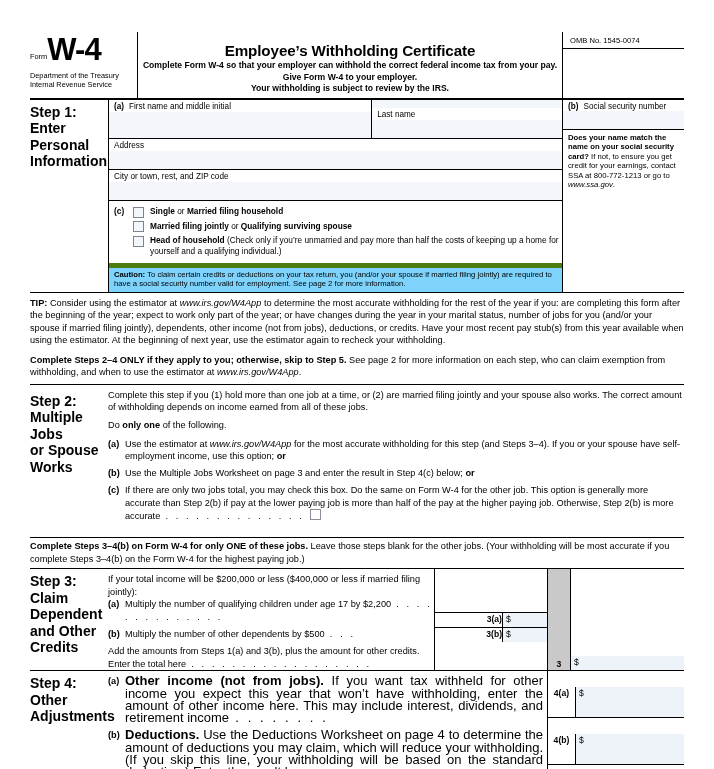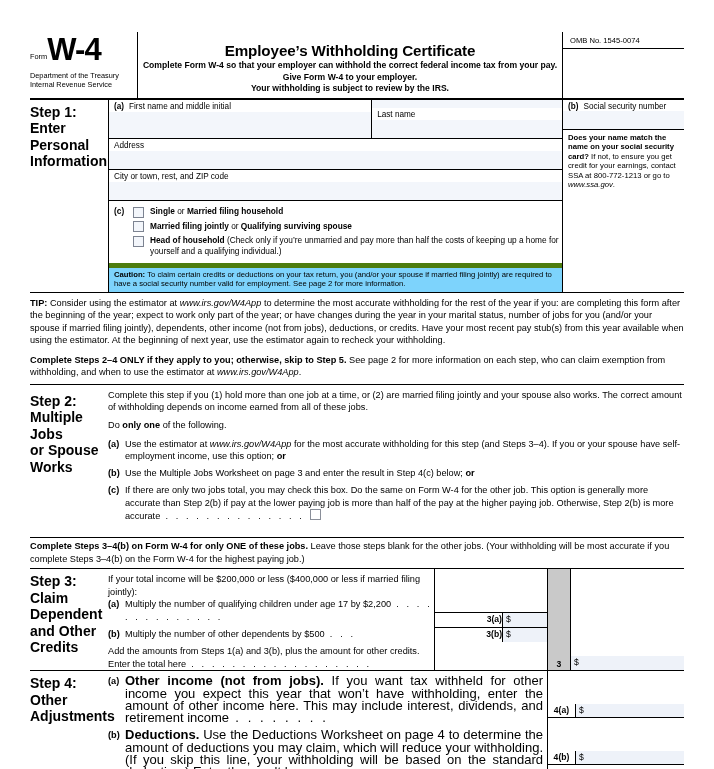--- a/index.html
+++ b/index.html
@@ -308,24 +308,23 @@
   .s4-cell {
     flex: 1 1 auto;
     display: flex;
     flex-direction: column;
     justify-content: flex-end;
     border-bottom: 1px solid #000;
   }
   .s4-cell:last-child { border-bottom: none; }
   .s4-row {
     display: flex;
-    height: 14px;
+    height: 30px;
     font-size: 8.6px;
     line-height: 13px;
-    align-items: flex-end;
   }
   .s4-row .tag {
     width: 27px; flex: 0 0 27px;
     font-weight: bold; text-align: center;
   }
   .s4-row .val {
     flex: 1 1 auto;
     border-left: 1px solid #000;
     background: #eef2f9;
     padding-left: 3px;

